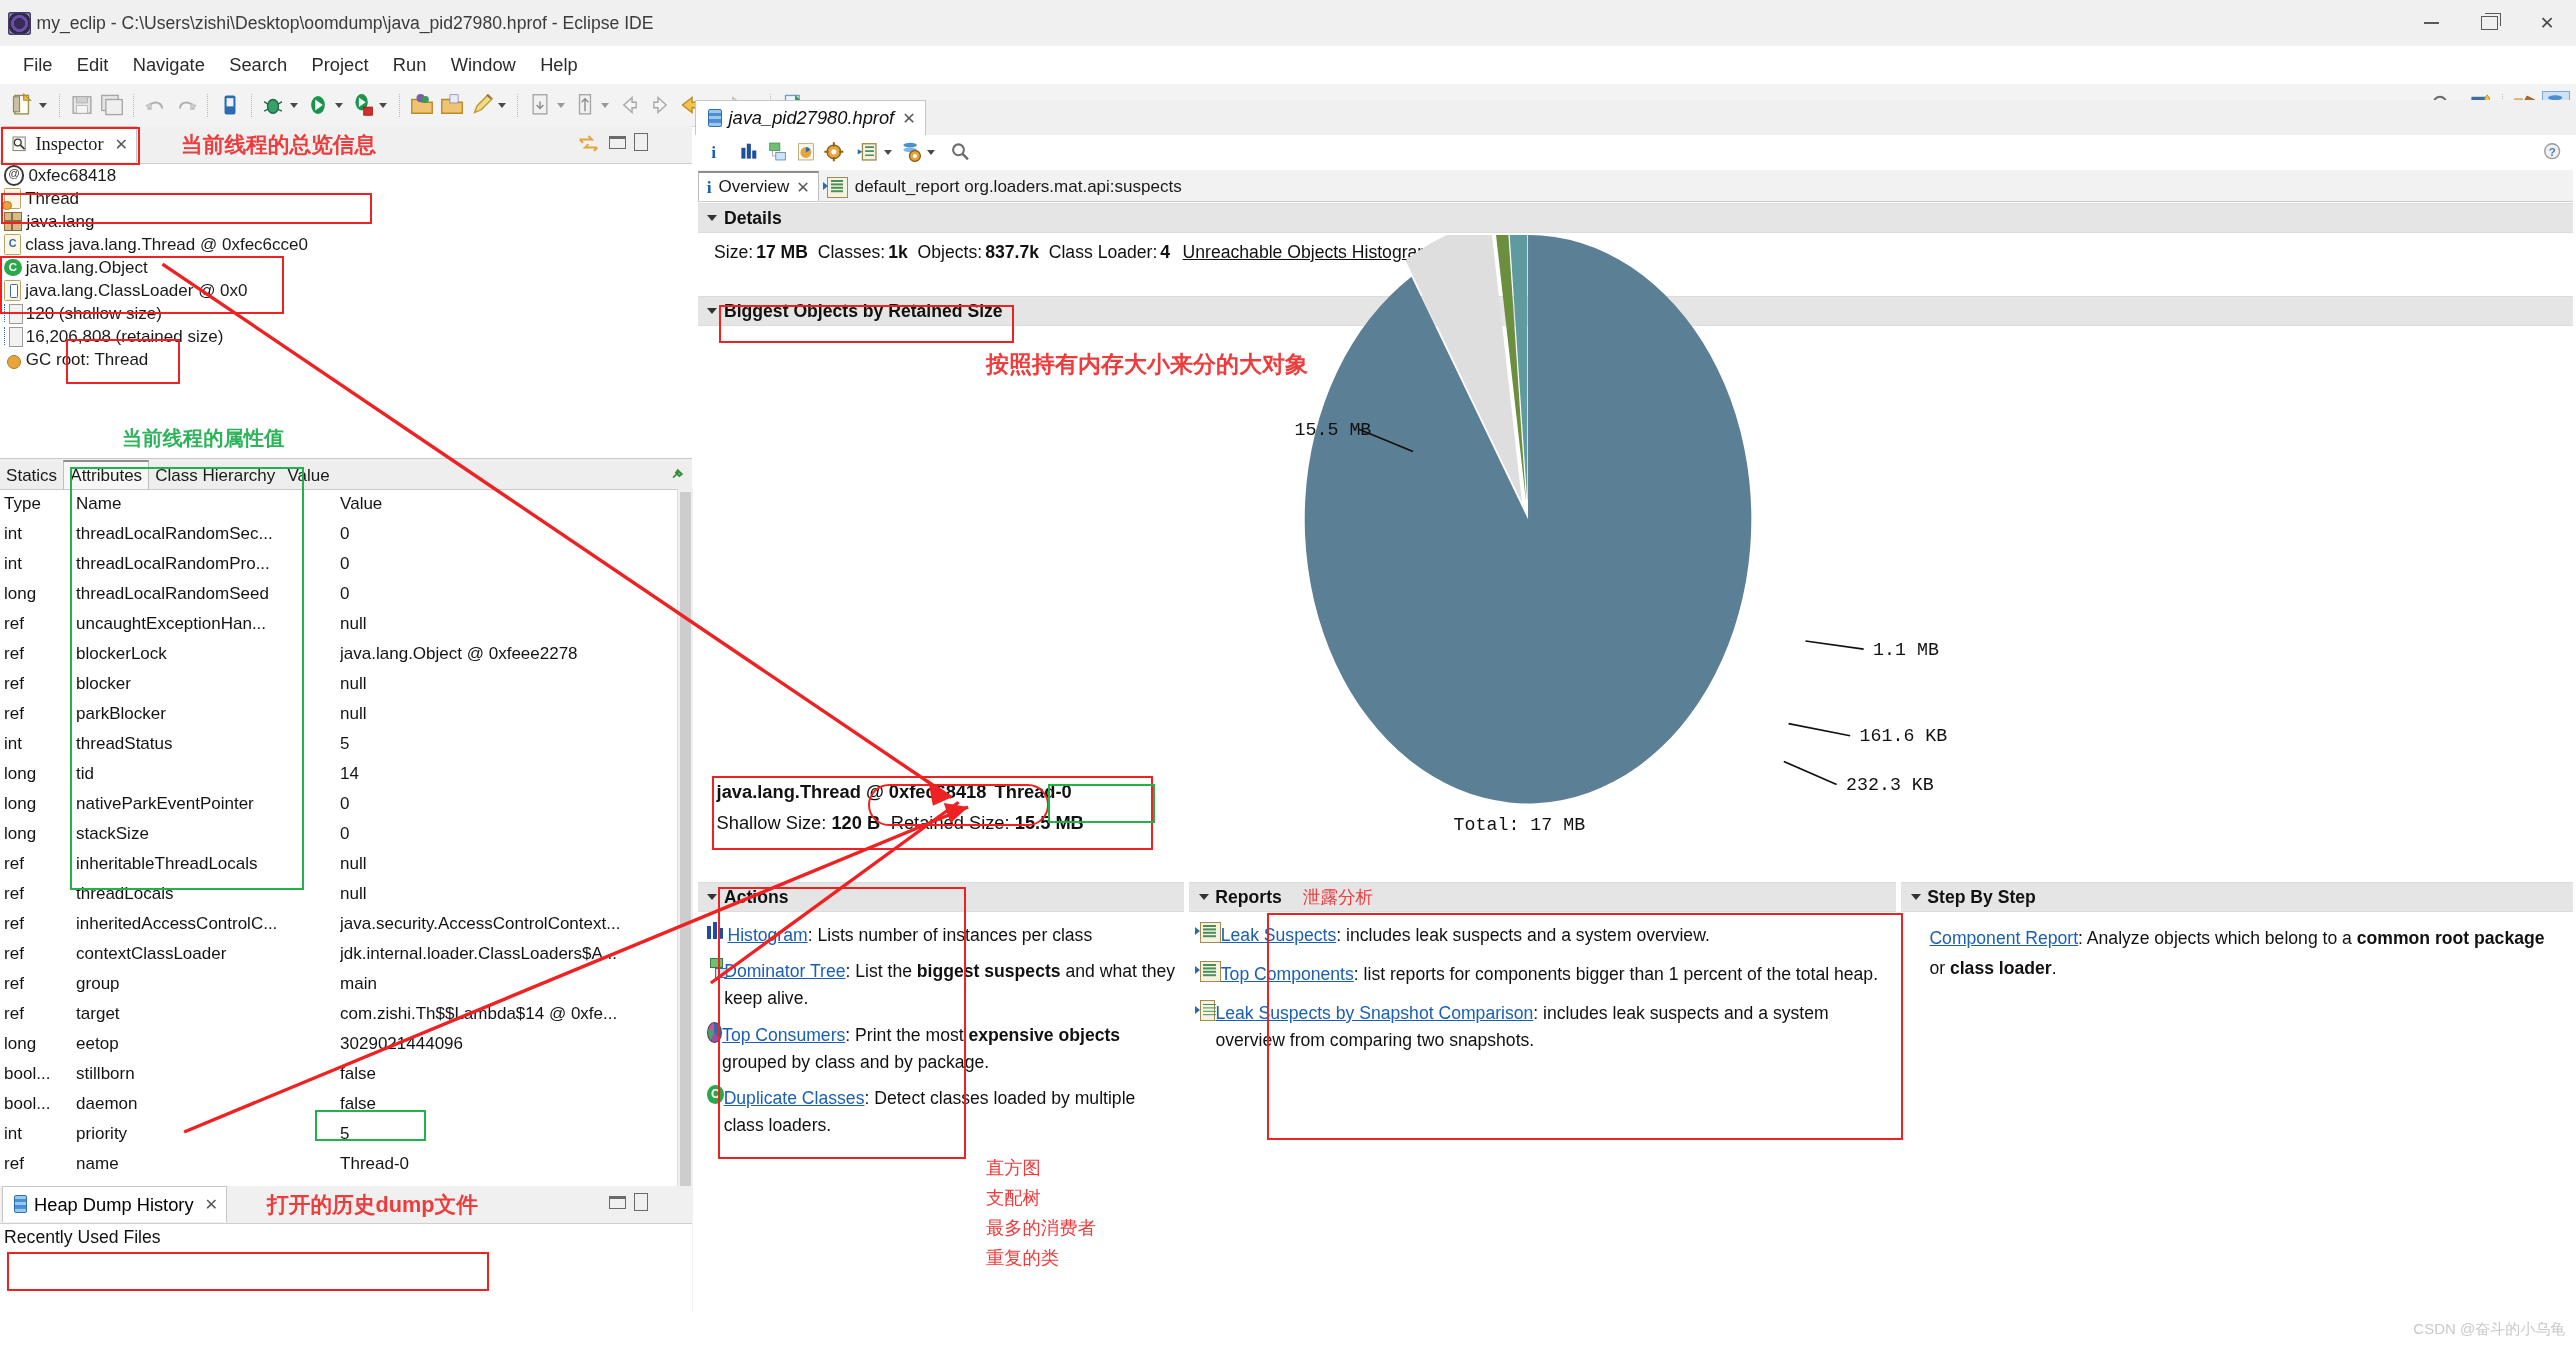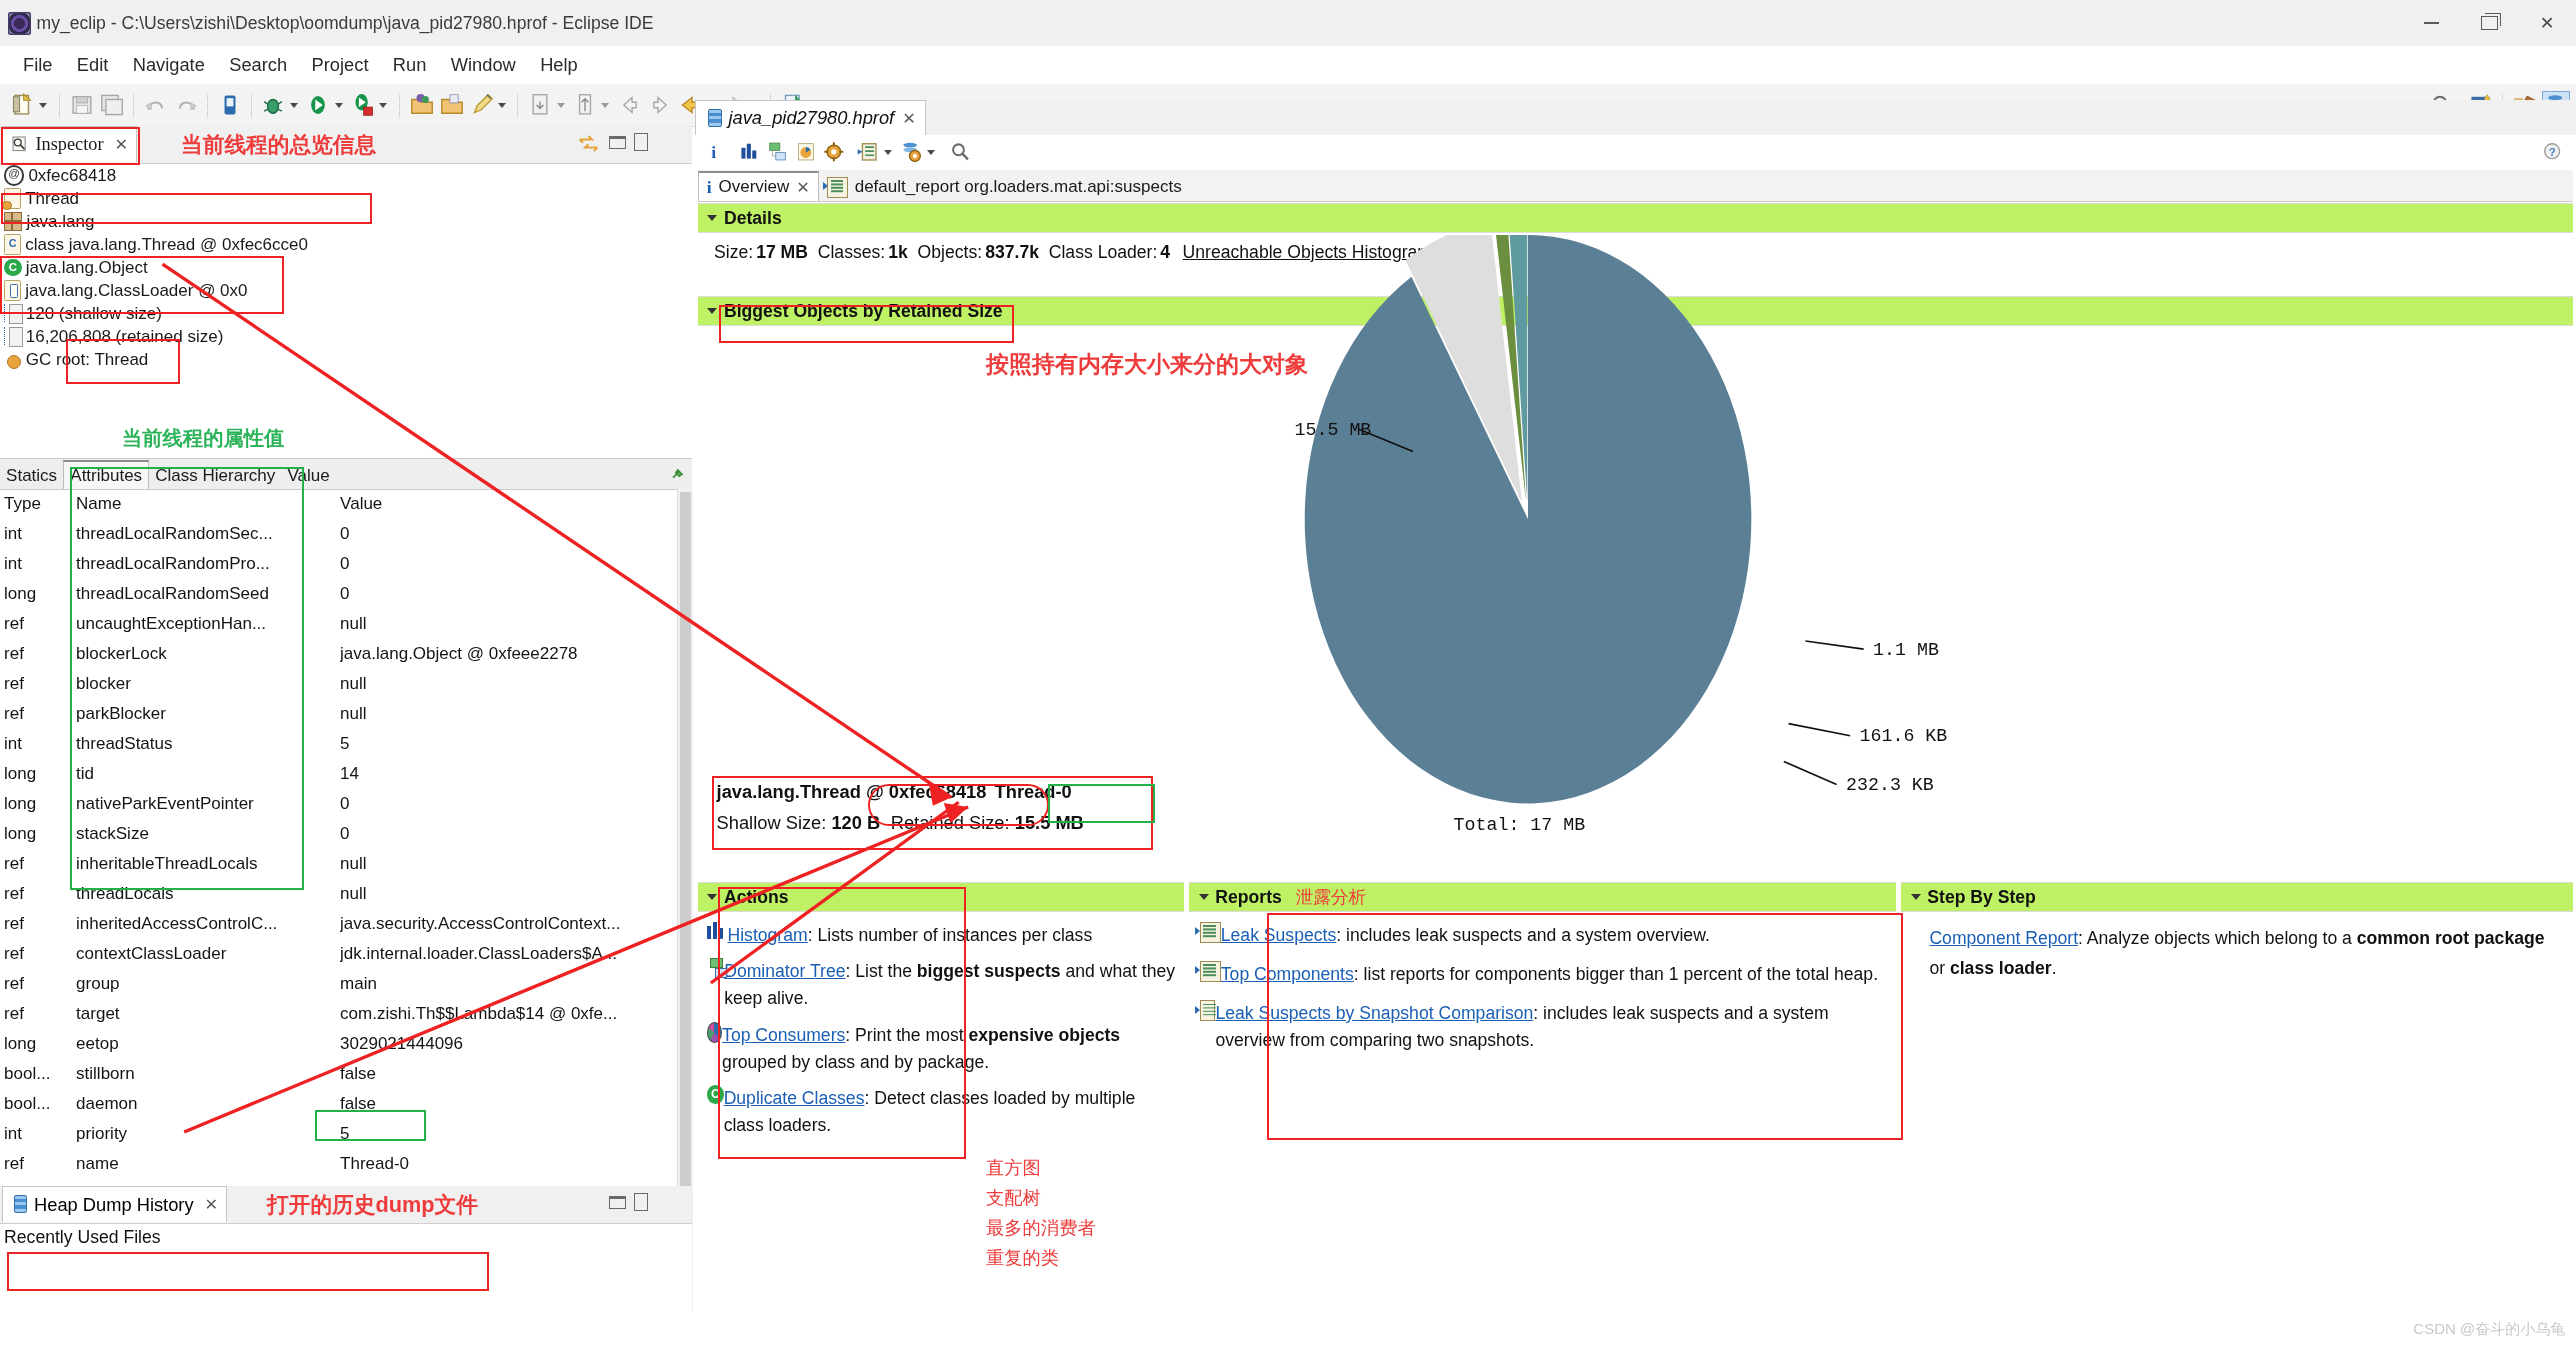--- a/index.html
+++ b/index.html
@@ -130,21 +130,21 @@
      border-bottom:none;display:flex;align-items:center;padding:0 9.5px;box-sizing:border-box;}
   #ed-toolbar{position:absolute;left:0;top:35px;width:1881px;height:34px;background:#ffffff;
      display:flex;align-items:center;padding-left:5.4px;box-sizing:border-box;}
   .etbi{width:23px;height:23px;margin:0 2.7px;position:relative;flex:none;}
 
   #ed-subtabrow{position:absolute;left:2.7px;top:70px;width:1875px;height:31px;background:#f2f2f2;
      border-bottom:0.7px solid #cacaca;display:flex;align-items:flex-end;}
   .sub-tab{font-size:17px;color:#1a1a1a;padding:3.4px 8.1px;display:flex;align-items:center;white-space:nowrap;}
   .sub-tab.sel{background:#ffffff;border:0.7px solid #bdbdbd;border-bottom:none;border-top:2px solid #8d8d8d;}
 
-  .sec-head{background:#bef264;border-top:0.7px solid #dcdcdc;border-bottom:0.7px solid #dcdcdc;
+  .sec-head{background:#e5e5e5;border-top:0.7px solid #dcdcdc;border-bottom:0.7px solid #dcdcdc;
      height:30px;display:flex;align-items:center;padding-left:9.5px;box-sizing:border-box;}
   .sec-head .tw{width:0;height:0;border-left:5.4px solid transparent;border-right:5.4px solid transparent;
      border-top:6.1px solid #333;margin-right:6.8px;}
   .sec-head .stitle{font-size:17.6px;font-weight:bold;color:#111;white-space:nowrap;}
 
   .link{color:#1a5fb4;text-decoration:underline;}
   .dtext{font-size:17.6px;color:#111;}
   .ci-hist{display:inline-block;width:20.3px;height:17.6px;
      background:
       linear-gradient(#1f4e9c,#1f4e9c) 0 4.1px/4.1px 13.5px no-repeat,
@@ -786,21 +786,21 @@
     <div class="ann-red" style="font-weight:normal;">直方图</div>
     <div class="ann-red" style="font-weight:normal;">支配树</div>
     <div class="ann-red" style="font-weight:normal;">最多的消费者</div>
     <div class="ann-red" style="font-weight:normal;">重复的类</div>
   </div>
 
   <div class="abs" style="left:494px;top:782px;width:707px;">
     <div class="sec-head">
       <span class="tw"></span>
       <span class="stitle">Reports</span>
-      <span class="ann-red" style="font-size:17.6px;font-weight:normal;margin-left:14px;">泄露分析</span>
+      <span class="ann-red" style="font-size:17.6px;font-weight:normal;margin-left:21px;">泄露分析</span>
     </div>
     <div style="padding:9.5px 6.8px 0 10.8px;">
       <div style="display:flex;margin-bottom:12.2px;">
         <span class="ci-rep"></span>
         <span class="dtext" style="line-height:27px;">
           <a class="link">Leak Suspects</a><span>: includes leak suspects and a system overview.</span>
         </span>
       </div>
       <div style="display:flex;margin-bottom:12.2px;">
         <span class="ci-rep"></span>

